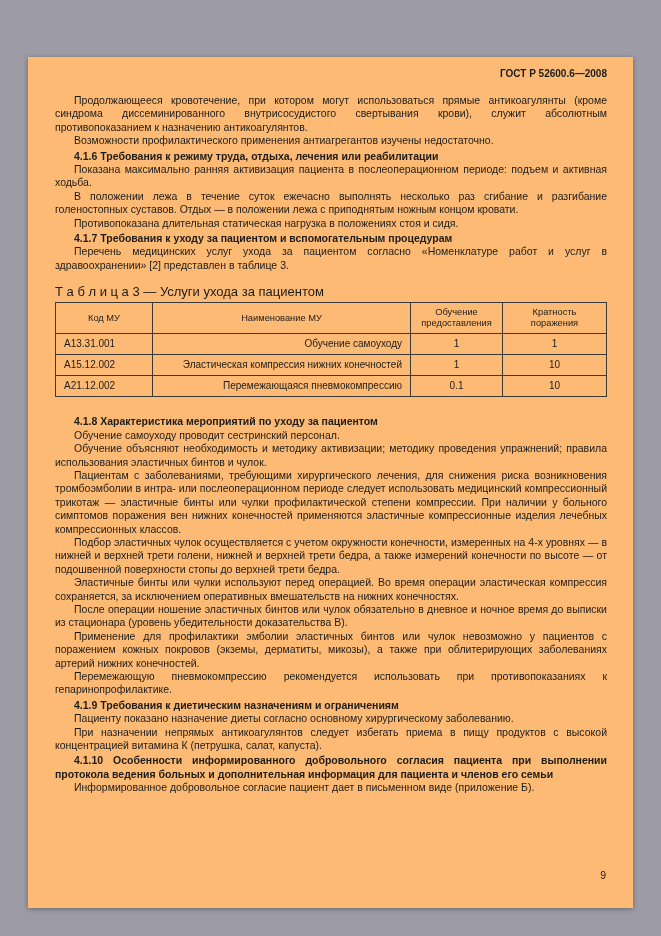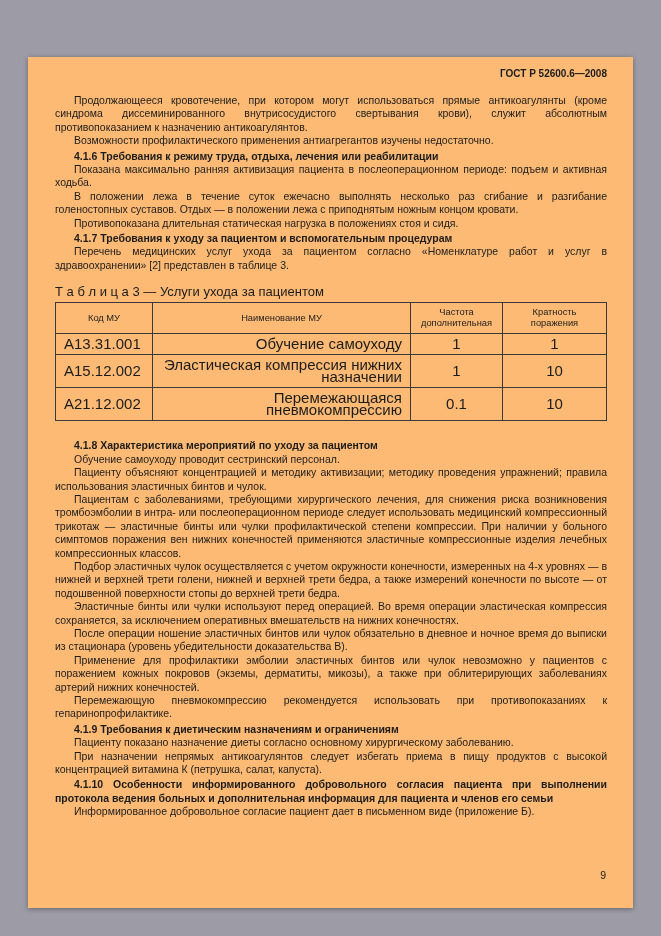--- a/index.html
+++ b/index.html
@@ -52,21 +52,21 @@
   }
   table.services th {
     font-weight: normal;
     font-size: 9.3px;
     line-height: 11px;
     text-align: center;
     vertical-align: middle;
     padding: 4px 6px;
   }
   table.services td {
-    font-size: 15px;
+    font-size: 10px;
     line-height: 12px;
     padding: 4px 8px;
     vertical-align: middle;
   }
   td.cell-code { text-align: left; padding-left: 11px; }
   td.cell-name { text-align: right; padding-left: 11px; }
   td.cell-frequency, td.cell-multiplicity { text-align: center; }
   .page-number {
     position: absolute;
     right: 27px;
@@ -98,50 +98,50 @@
     <colgroup>
       <col style="width:97px">
       <col>
       <col style="width:92px">
       <col style="width:104px">
     </colgroup>
     <thead>
       <tr>
         <th>Код МУ</th>
         <th>Наименование МУ</th>
-        <th>Частота дополнительная</th>
+        <th>Обучение предоставления</th>
         <th>Кратность поражения</th>
       </tr>
     </thead>
     <tbody id="table-body">
         <tr>
           <td class="cell-code">A13.31.001</td>
           <td class="cell-name">Обучение самоуходу</td>
           <td class="cell-frequency">1</td>
           <td class="cell-multiplicity">1</td>
         </tr>
         <tr>
           <td class="cell-code">A15.12.002</td>
-          <td class="cell-name">Эластическая компрессия нижних назначении</td>
+          <td class="cell-name">Эластическая компрессия нижних конечностей</td>
           <td class="cell-frequency">1</td>
           <td class="cell-multiplicity">10</td>
         </tr>
         <tr>
           <td class="cell-code">A21.12.002</td>
           <td class="cell-name">Перемежающаяся пневмокомпрессию</td>
           <td class="cell-frequency">0.1</td>
           <td class="cell-multiplicity">10</td>
         </tr>
       </tbody>
   </table>
 
   <div id="blocks-after">
       <p class="para heading">4.1.8 Характеристика мероприятий по уходу за пациентом</p>
       <p class="para">Обучение самоуходу проводит сестринский персонал.</p>
-      <p class="para">Пациенту объясняют концентрацией и методику активизации; методику проведения упражнений; правила использования эластичных бинтов и чулок.</p>
+      <p class="para">Обучение объясняют необходимость и методику активизации; методику проведения упражнений; правила использования эластичных бинтов и чулок.</p>
       <p class="para">Пациентам с заболеваниями, требующими хирургического лечения, для снижения риска возникновения тромбоэмболии в интра- или послеоперационном периоде следует использовать медицинский компрессионный трикотаж — эластичные бинты или чулки профилактической степени компрессии. При наличии у больного симптомов поражения вен нижних конечностей применяются эластичные компрессионные изделия лечебных компрессионных классов.</p>
       <p class="para">Подбор эластичных чулок осуществляется с учетом окружности конечности, измеренных на 4-х уровнях — в нижней и верхней трети голени, нижней и верхней трети бедра, а также измерений конечности по высоте — от подошвенной поверхности стопы до верхней трети бедра.</p>
       <p class="para">Эластичные бинты или чулки используют перед операцией. Во время операции эластическая компрессия сохраняется, за исключением оперативных вмешательств на нижних конечностях.</p>
       <p class="para">После операции ношение эластичных бинтов или чулок обязательно в дневное и ночное время до выписки из стационара (уровень убедительности доказательства В).</p>
       <p class="para">Применение для профилактики эмболии эластичных бинтов или чулок невозможно у пациентов с поражением кожных покровов (экземы, дерматиты, микозы), а также при облитерирующих заболеваниях артерий нижних конечностей.</p>
       <p class="para">Перемежающую пневмокомпрессию рекомендуется использовать при противопоказаниях к гепаринопрофилактике.</p>
       <p class="para heading">4.1.9 Требования к диетическим назначениям и ограничениям</p>
       <p class="para">Пациенту показано назначение диеты согласно основному хирургическому заболеванию.</p>
       <p class="para">При назначении непрямых антикоагулянтов следует избегать приема в пищу продуктов с высокой концентрацией витамина К (петрушка, салат, капуста).</p>
       <p class="para heading">4.1.10 Особенности информированного добровольного согласия пациента при выполнении протокола ведения больных и дополнительная информация для пациента и членов его семьи</p>

